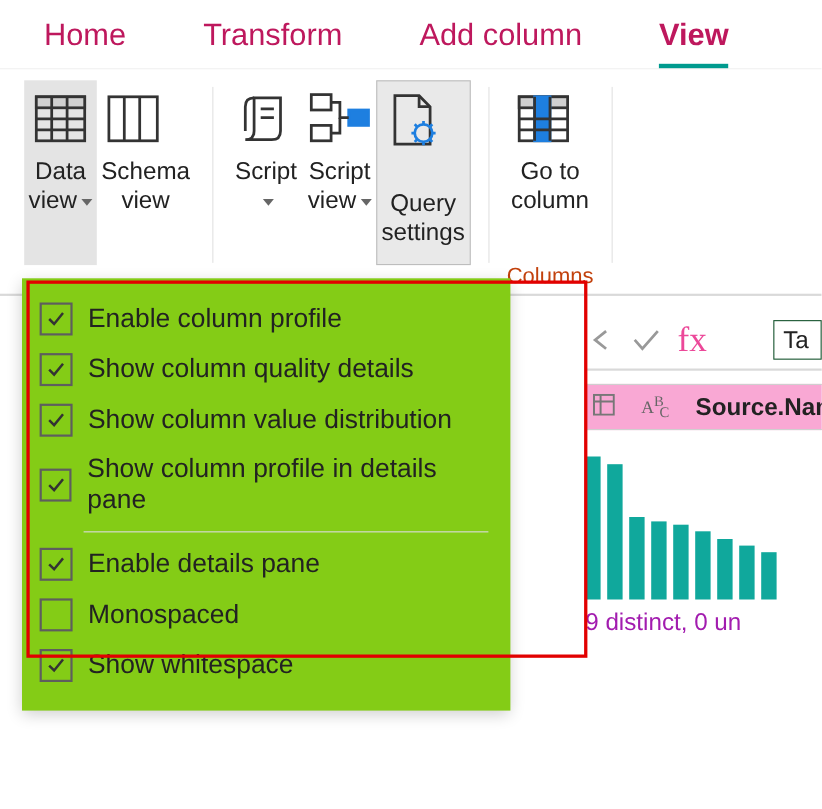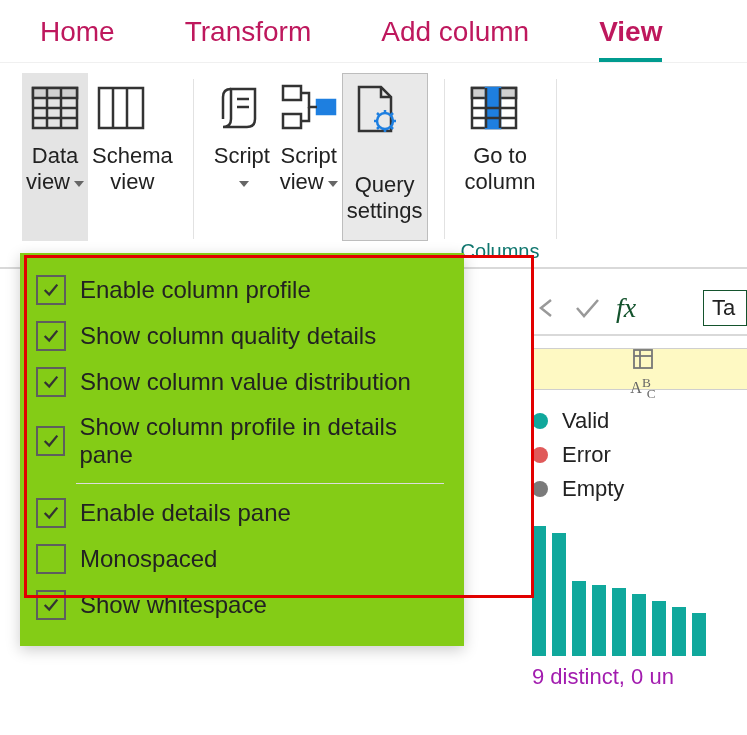--- a/index.html
+++ b/index.html
@@ -45,21 +45,21 @@
     flex-direction: column;
     align-items: center;
     padding: 0 6px;
   }
   .rgroup-inner {
     display: flex;
     height: 168px;
   }
   .rgroup-label {
     font-size: 20px;
-    color: #0f766e;
+    color: #c2410c;
     text-align: center;
     margin-top: 2px;
   }
   .rbutton {
     display: flex;
     flex-direction: column;
     align-items: flex-start;
     justify-content: flex-start;
     padding: 6px 4px 0 4px;
     background: transparent;
@@ -149,46 +149,44 @@
     gap: 10px;
     padding-bottom: 8px;
     border-bottom: 2px solid #d9d9d9;
   }
   .toolbar-row .lt-icon, .toolbar-row .chk-icon {
     width: 30px; height: 30px;
     display:flex; align-items:center; justify-content:center;
     color:#888;
   }
   .fx {
-    font-style: italic;
     font-family: "Cambria Math", serif;
-    font-size: 28px;
-    color: #14532d;
+    font-size: 32px;
+    color: #ec4899;
     margin-left: 4px;
   }
   .ta-box {
     margin-left: auto;
     border: 1px solid #14532d;
     padding: 4px 8px;
     font-size: 22px;
     width: 26px;
     overflow: hidden;
     white-space: nowrap;
   }
   .colhdr-row {
     display: flex;
     align-items: center;
     margin-top: 12px;
     border: 1px solid #cfcfcf;
     border-right: none;
-    background: #fef9c3;
+    background: #f9a8d4;
     height: 40px;
     padding-left: 6px;
-    gap: 2px;
-    flex-direction: column;
+    gap: 24px;
   }
   .colhdr-row .type-icon {
     font-size: 16px;
     color: #666;
     font-family: serif;
   }
   .colhdr-row .colname {
     font-weight: 700;
     font-size: 22px;
     white-space: nowrap;
@@ -448,34 +446,20 @@
             <rect x="1" y="1" width="18" height="18"></rect>
             <line x1="1" y1="7" x2="19" y2="7"></line>
             <line x1="7" y1="1" x2="7" y2="19"></line>
           </g>
         </svg>
     </span>
     <span class="type-icon">A<sup>B</sup><sub style="margin-left:-4px">C</sub></span>
     <span class="colname">Source.Nam</span>
   </div>
 
-  <div class="legend">
-    <div class="legend-row">
-      <span class="dot" style="background:#10a89c"></span>
-      <span>Valid</span>
-    </div>
-    <div class="legend-row">
-      <span class="dot" style="background:#e05a5a"></span>
-      <span>Error</span>
-    </div>
-    <div class="legend-row">
-      <span class="dot" style="background:#7a7a7a"></span>
-      <span>Empty</span>
-    </div>
-  </div>
 
   <div class="bars">
       <div class="bar" style="height: 130px;"></div>
       <div class="bar" style="height: 123.5px;"></div>
       <div class="bar" style="height: 75.4px;"></div>
       <div class="bar" style="height: 71.5px;"></div>
       <div class="bar" style="height: 67.6px;"></div>
       <div class="bar" style="height: 62.4px;"></div>
       <div class="bar" style="height: 54.6px;"></div>
       <div class="bar" style="height: 49.4px;"></div>

